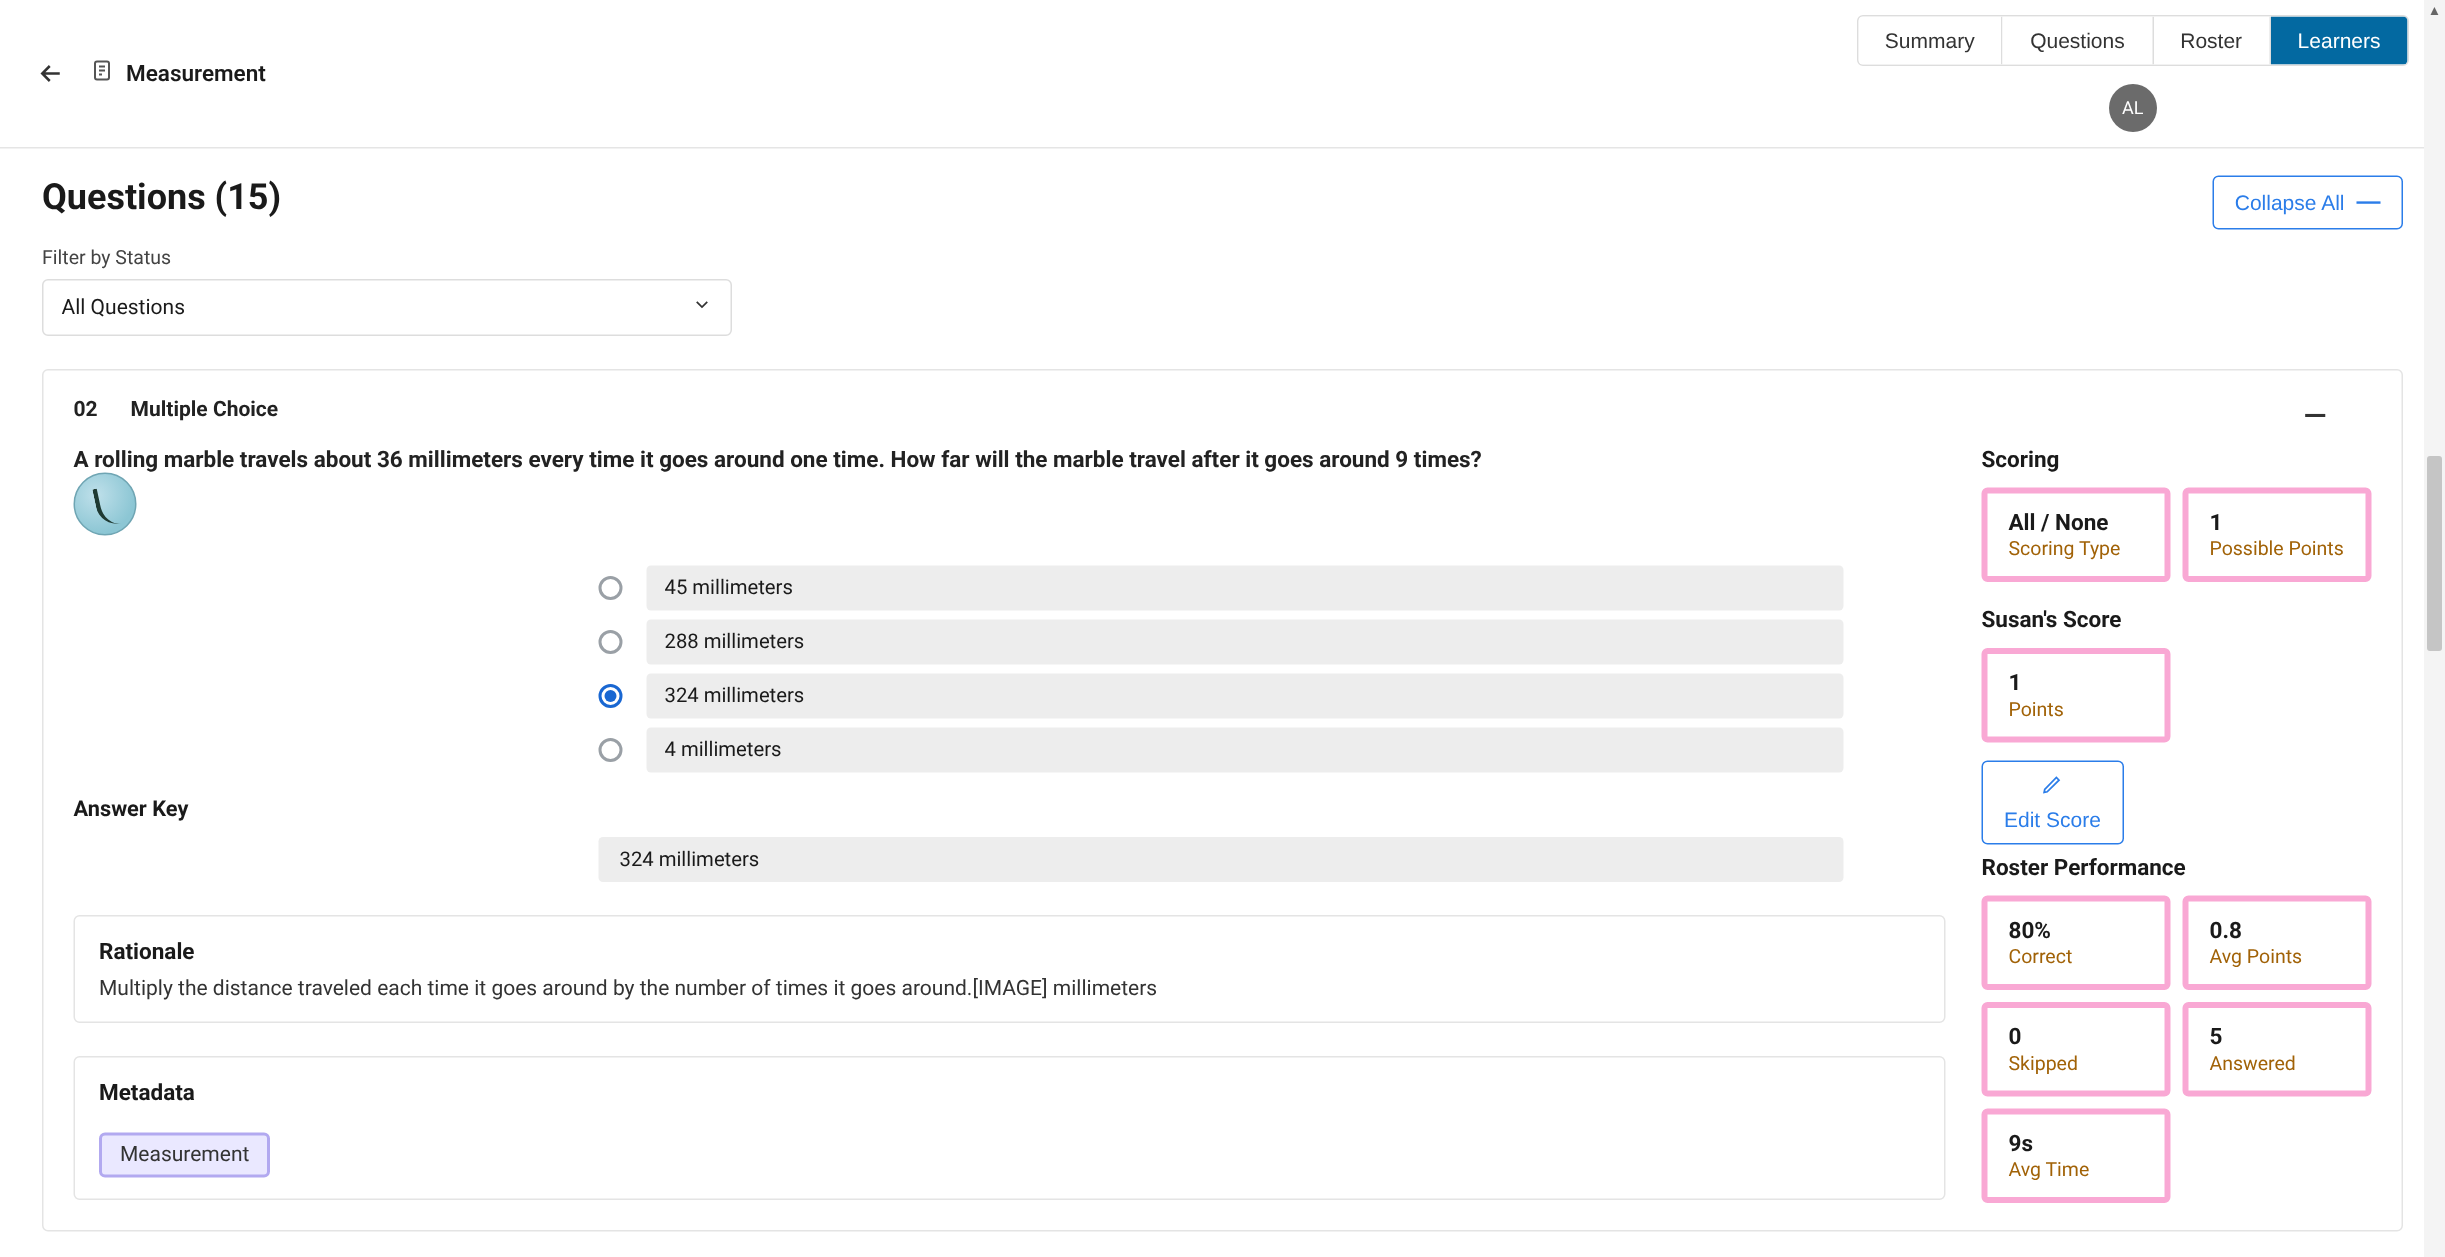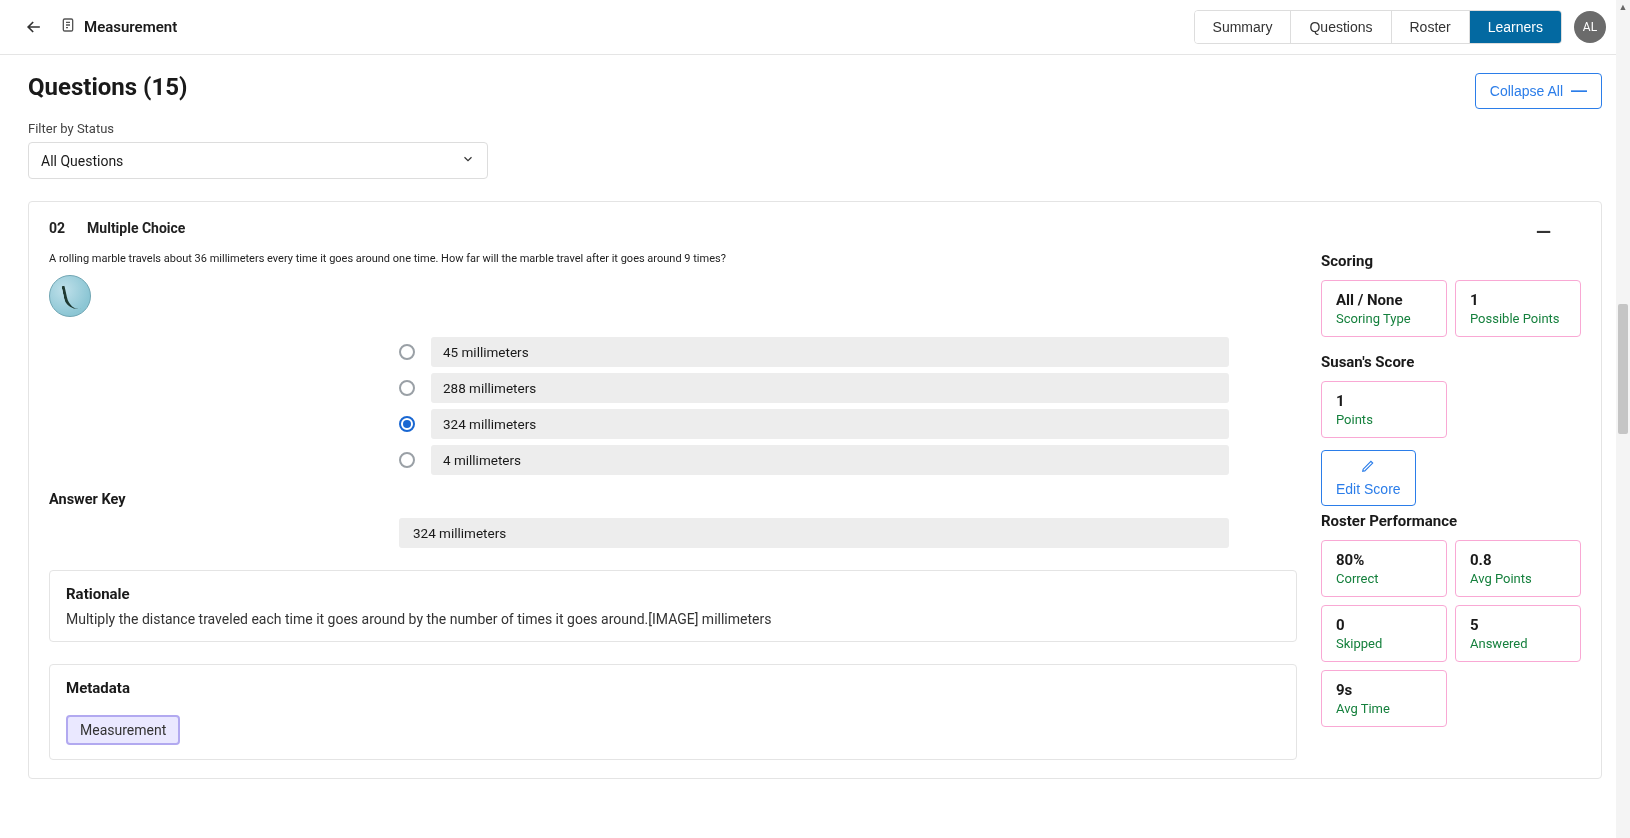--- a/index.html
+++ b/index.html
@@ -38,20 +38,21 @@
     color: #555;
   }
   .page-title {
     font-weight: 600;
     font-size: 15px;
   }
   .header-right {
     display: flex;
     align-items: center;
     gap: 12px;
+    flex-direction: column;
   }
   .tab-group {
     display: flex;
     border: 1px solid #ddd;
     border-radius: 4px;
     overflow: hidden;
   }
   .tab-btn {
     padding: 8px 18px;
     background: #fff;
@@ -153,24 +154,24 @@
   .q-type { color: #222; }
   .q-collapse {
     position: absolute;
     right: 50px;
     font-size: 20px;
     font-weight: 600;
     cursor: pointer;
     color: #333;
   }
   .q-prompt {
-    font-size: 11px;
+    font-size: 15px;
     color: #222;
-    font-weight: 400;
-    margin-bottom: 10px;
+    font-weight: 700;
+    margin-bottom: 0;
   }
   .q-image {
     width: 42px;
     height: 42px;
     border-radius: 50%;
     background: radial-gradient(circle at 35% 35%, #bfe0ea, #8cc6d4 70%);
     border: 1px solid #6fa5b3;
     position: relative;
     margin-bottom: 20px;
   }
@@ -274,34 +275,34 @@
     font-size: 15px;
     margin-bottom: 10px;
     margin-top: 4px;
   }
   .stat-grid {
     display: grid;
     grid-template-columns: 1fr 1fr;
     gap: 8px;
   }
   .stat-box {
-    border: 1px solid #f9a8d4;
+    border: 4px solid #f9a8d4;
     border-radius: 4px;
     padding: 10px 14px;
   }
   .stat-box.single {
     grid-column: 1 / 2;
   }
   .stat-val {
     font-weight: 700;
     font-size: 15px;
   }
   .stat-label {
     font-size: 13px;
-    color: #15803d;
+    color: #a16207;
     margin-top: 2px;
   }
   .edit-score-btn {
     border: 1px solid #2b7de9;
     color: #2b7de9;
     background: #fff;
     border-radius: 4px;
     padding: 8px 14px;
     font-size: 14px;
     cursor: pointer;

